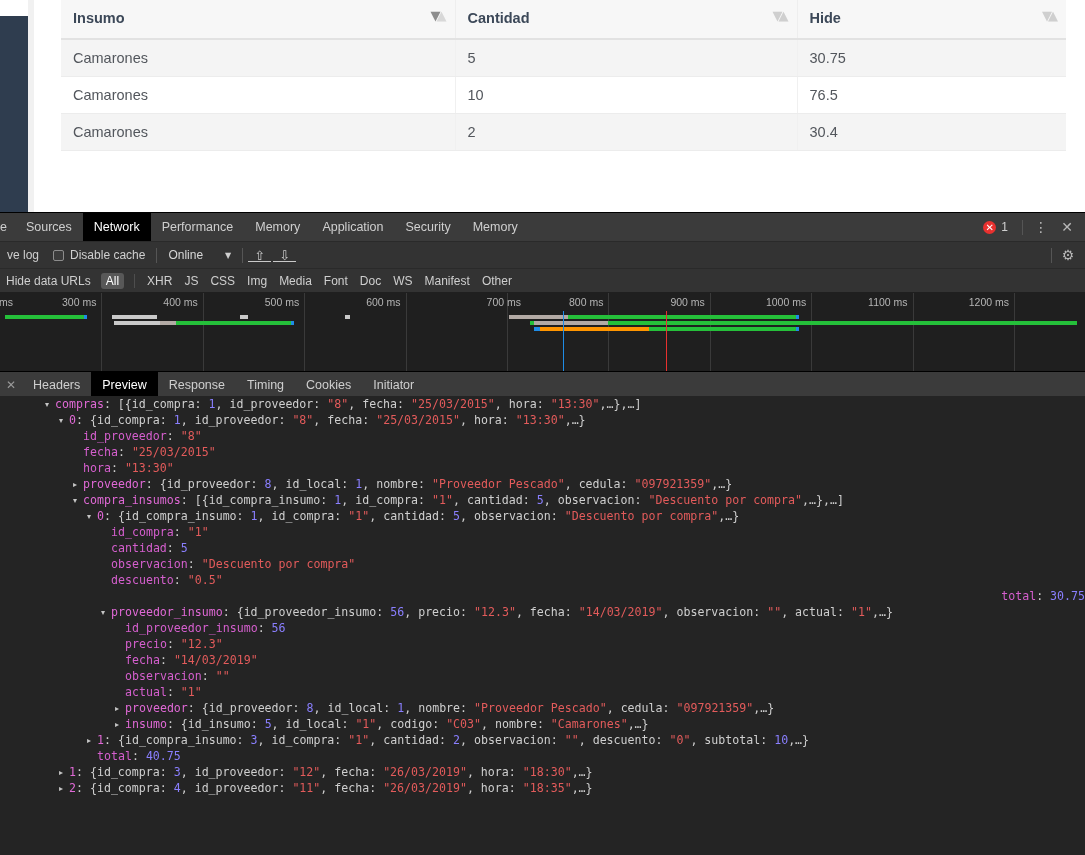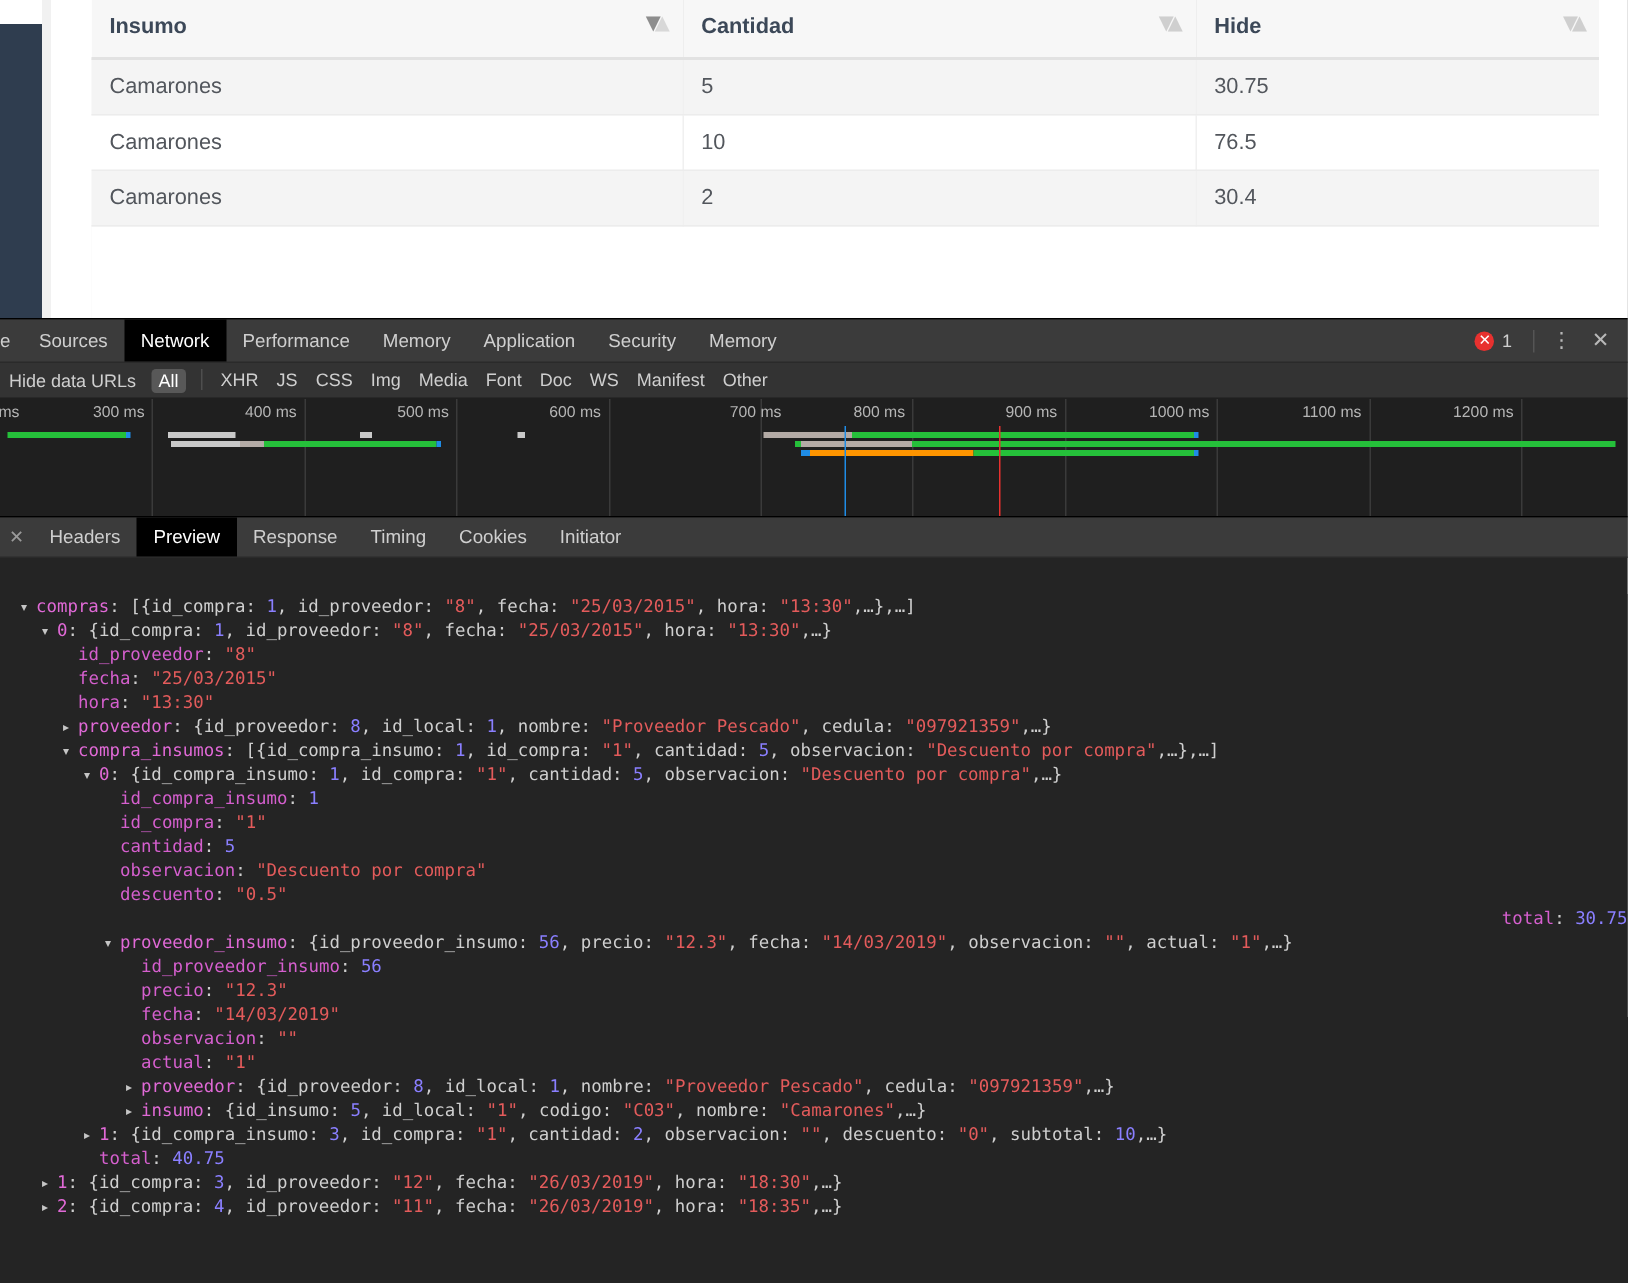--- a/index.html
+++ b/index.html
@@ -244,20 +244,21 @@
     overflow: hidden;
     font-family: "DejaVu Sans Mono", monospace;
     font-size: 11.6px;
     line-height: 16px;
   }
   .jrow {
     position: relative;
     white-space: nowrap;
     height: 16px;
     padding-left: 4px;
+    margin-left: 31px;
   }
   .tri {
     display: inline-block; width: 10px;
     color: #c5c5c5; font-size: 8px;
     font-family: "DejaVu Sans", sans-serif;
     vertical-align: 1px;
   }
   .tri.blank { color: transparent; }
   .k { color: #e069d6; }       
   .kp { color: #d55fce; }      
@@ -351,26 +352,47 @@
       <div class="err-badge">
         <span class="err-dot">✕</span>
         <span>1</span>
       </div>
       <div class="vsep"></div>
       <div class="icon-btn">⋮</div>
       <div class="icon-btn">✕</div>
     </div>
   </div>
 
+  <div id="dt-toolbar">
+    <div class="tb-item">
+      <span>ve log</span>
+    </div>
+    <div class="tb-item">
+      <span class="tb-check"></span>
+      <span>Disable cache</span>
+    </div>
+    <div class="vsep"></div>
+    <div class="tb-item tb-select">
+      <span>Online</span>
+      <span class="tb-caret">▼</span>
+    </div>
+    <div class="vsep"></div>
+    <div class="tb-item tb-arrow">⇧</div>
+    <div class="tb-item tb-arrow">⇩</div>
+    <div id="dt-toolbar-right">
+      <div class="vsep"></div>
+      <div class="icon-btn">⚙</div>
+    </div>
+  </div>
 
   <div id="dt-filterbar">
     <div class="flt">
       <span>Hide data URLs</span>
     </div>
-    <div id="filter-types" style="display:flex;">
+    <div id="filter-types" style="display:flex;align-items:center;">
         <div class="flt pill">All</div>
         <div class="flt-sep"></div>
         <div class="flt">XHR</div>
         <div class="flt">JS</div>
         <div class="flt">CSS</div>
         <div class="flt">Img</div>
         <div class="flt">Media</div>
         <div class="flt">Font</div>
         <div class="flt">Doc</div>
         <div class="flt">WS</div>
@@ -456,21 +478,20 @@
 
   <div id="dt-preview" style="padding-top: 0px;">
       <div class="jrow" style="padding-left: 14px;"><span class="tri">▾</span><span class="k">compras</span><span class="pl">: </span><span class="pl">[{id_compra: </span><span class="num">1</span><span class="pl">, id_proveedor: </span><span class="str">"8"</span><span class="pl">, fecha: </span><span class="str">"25/03/2015"</span><span class="pl">, hora: </span><span class="str">"13:30"</span><span class="pl">,…},…]</span></div>
       <div class="jrow" style="padding-left: 28px;"><span class="tri">▾</span><span class="k">0</span><span class="pl">: {id_compra: </span><span class="num">1</span><span class="pl">, id_proveedor: </span><span class="str">"8"</span><span class="pl">, fecha: </span><span class="str">"25/03/2015"</span><span class="pl">, hora: </span><span class="str">"13:30"</span><span class="pl">,…}</span></div>
       <div class="jrow" style="padding-left: 42px;"><span class="tri blank">&nbsp;</span><span class="kp">id_proveedor</span><span class="pl">: </span><span class="str">"8"</span></div>
       <div class="jrow" style="padding-left: 42px;"><span class="tri blank">&nbsp;</span><span class="kp">fecha</span><span class="pl">: </span><span class="str">"25/03/2015"</span></div>
       <div class="jrow" style="padding-left: 42px;"><span class="tri blank">&nbsp;</span><span class="kp">hora</span><span class="pl">: </span><span class="str">"13:30"</span></div>
       <div class="jrow" style="padding-left: 42px;"><span class="tri">▸</span><span class="k">proveedor</span><span class="pl">: {id_proveedor: </span><span class="num">8</span><span class="pl">, id_local: </span><span class="num">1</span><span class="pl">, nombre: </span><span class="str">"Proveedor Pescado"</span><span class="pl">, cedula: </span><span class="str">"097921359"</span><span class="pl">,…}</span></div>
       <div class="jrow" style="padding-left: 42px;"><span class="tri">▾</span><span class="k">compra_insumos</span><span class="pl">: [{id_compra_insumo: </span><span class="num">1</span><span class="pl">, id_compra: </span><span class="str">"1"</span><span class="pl">, cantidad: </span><span class="num">5</span><span class="pl">, observacion: </span><span class="str">"Descuento por compra"</span><span class="pl">,…},…]</span></div>
       <div class="jrow" style="padding-left: 56px;"><span class="tri">▾</span><span class="k">0</span><span class="pl">: {id_compra_insumo: </span><span class="num">1</span><span class="pl">, id_compra: </span><span class="str">"1"</span><span class="pl">, cantidad: </span><span class="num">5</span><span class="pl">, observacion: </span><span class="str">"Descuento por compra"</span><span class="pl">,…}</span></div>
-      <div class="jrow" style="padding-left: 70px;"><span class="tri blank">&nbsp;</span><span class="kp">id_compra_insumo</span><span class="pl">: </span><span class="num">1</span></div>
       <div class="jrow" style="padding-left: 70px;"><span class="tri blank">&nbsp;</span><span class="kp">id_compra</span><span class="pl">: </span><span class="str">"1"</span></div>
       <div class="jrow" style="padding-left: 70px;"><span class="tri blank">&nbsp;</span><span class="kp">cantidad</span><span class="pl">: </span><span class="num">5</span></div>
       <div class="jrow" style="padding-left: 70px;"><span class="tri blank">&nbsp;</span><span class="kp">observacion</span><span class="pl">: </span><span class="str">"Descuento por compra"</span></div>
       <div class="jrow" style="padding-left: 70px;"><span class="tri blank">&nbsp;</span><span class="kp">descuento</span><span class="pl">: </span><span class="str">"0.5"</span></div>
       <div class="jrow" style="padding-left: 70px; text-align: right;"><span class="tri blank">&nbsp;</span><span class="kp">total</span><span class="pl">: </span><span class="num">30.75</span></div>
       <div class="jrow" style="padding-left: 70px;"><span class="tri">▾</span><span class="k">proveedor_insumo</span><span class="pl">: {id_proveedor_insumo: </span><span class="num">56</span><span class="pl">, precio: </span><span class="str">"12.3"</span><span class="pl">, fecha: </span><span class="str">"14/03/2019"</span><span class="pl">, observacion: </span><span class="str">""</span><span class="pl">, actual: </span><span class="str">"1"</span><span class="pl">,…}</span></div>
       <div class="jrow" style="padding-left: 84px;"><span class="tri blank">&nbsp;</span><span class="kp">id_proveedor_insumo</span><span class="pl">: </span><span class="num">56</span></div>
       <div class="jrow" style="padding-left: 84px;"><span class="tri blank">&nbsp;</span><span class="kp">precio</span><span class="pl">: </span><span class="str">"12.3"</span></div>
       <div class="jrow" style="padding-left: 84px;"><span class="tri blank">&nbsp;</span><span class="kp">fecha</span><span class="pl">: </span><span class="str">"14/03/2019"</span></div>
       <div class="jrow" style="padding-left: 84px;"><span class="tri blank">&nbsp;</span><span class="kp">observacion</span><span class="pl">: </span><span class="str">""</span></div>

